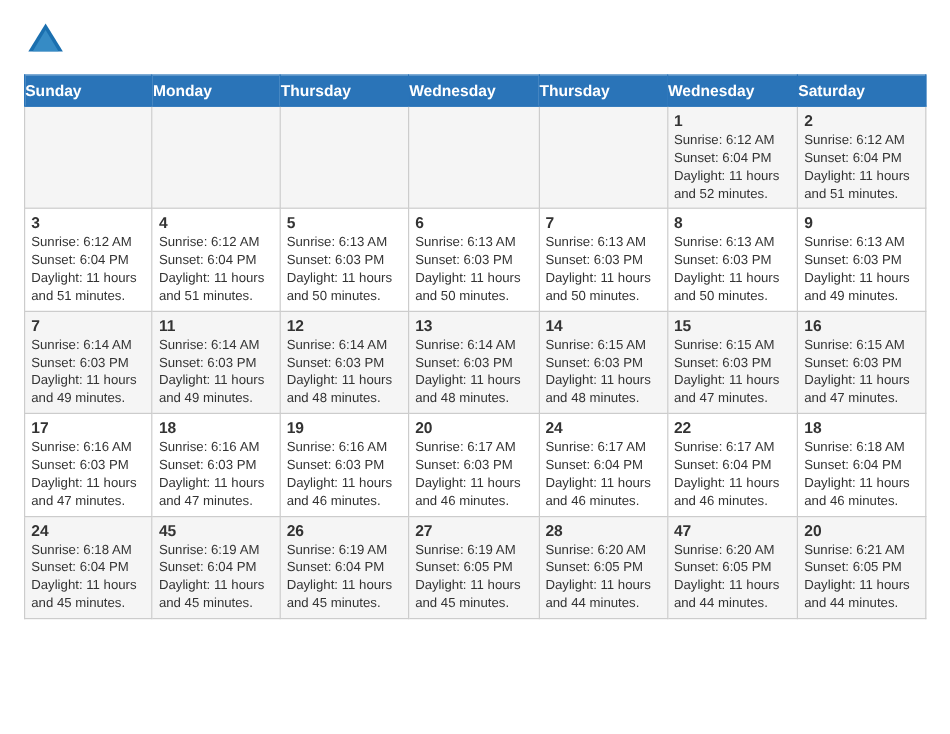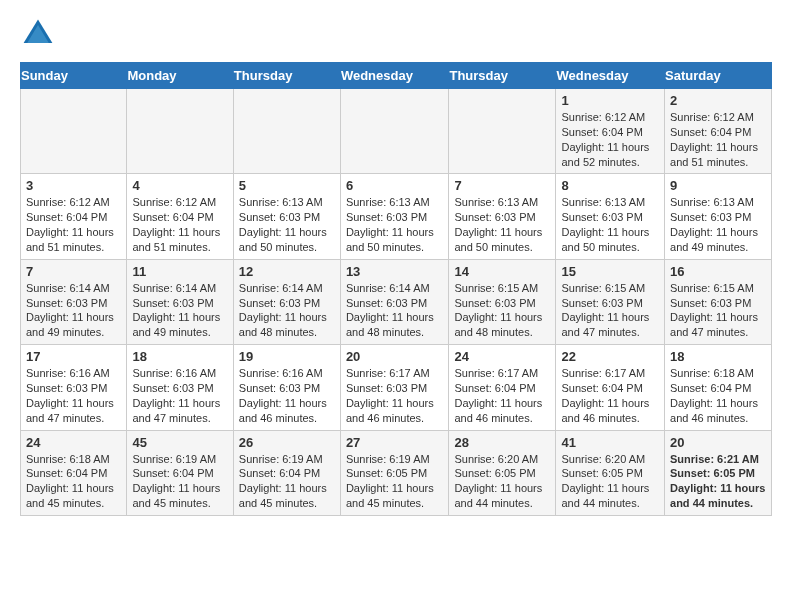--- a/index.html
+++ b/index.html
@@ -335,29 +335,29 @@
 and 45 minutes.</div>
           </td>
           <td>
             <span class="day-number">28</span>
             <div class="day-info" style="white-space: pre-line;">Sunrise: 6:20 AM
 Sunset: 6:05 PM
 Daylight: 11 hours
 and 44 minutes.</div>
           </td>
           <td>
-            <span class="day-number">41</span>
+            <span class="day-number">47</span>
             <div class="day-info" style="white-space: pre-line;">Sunrise: 6:20 AM
 Sunset: 6:05 PM
 Daylight: 11 hours
 and 44 minutes.</div>
           </td>
           <td>
             <span class="day-number">20</span>
-            <div class="day-info" style="white-space: pre-line; font-weight: bold;">Sunrise: 6:21 AM
+            <div class="day-info" style="white-space: pre-line;">Sunrise: 6:21 AM
 Sunset: 6:05 PM
 Daylight: 11 hours
 and 44 minutes.</div>
           </td>
         </tr>
       </tbody>
   </table>
 </div>
 
 </body></html>

